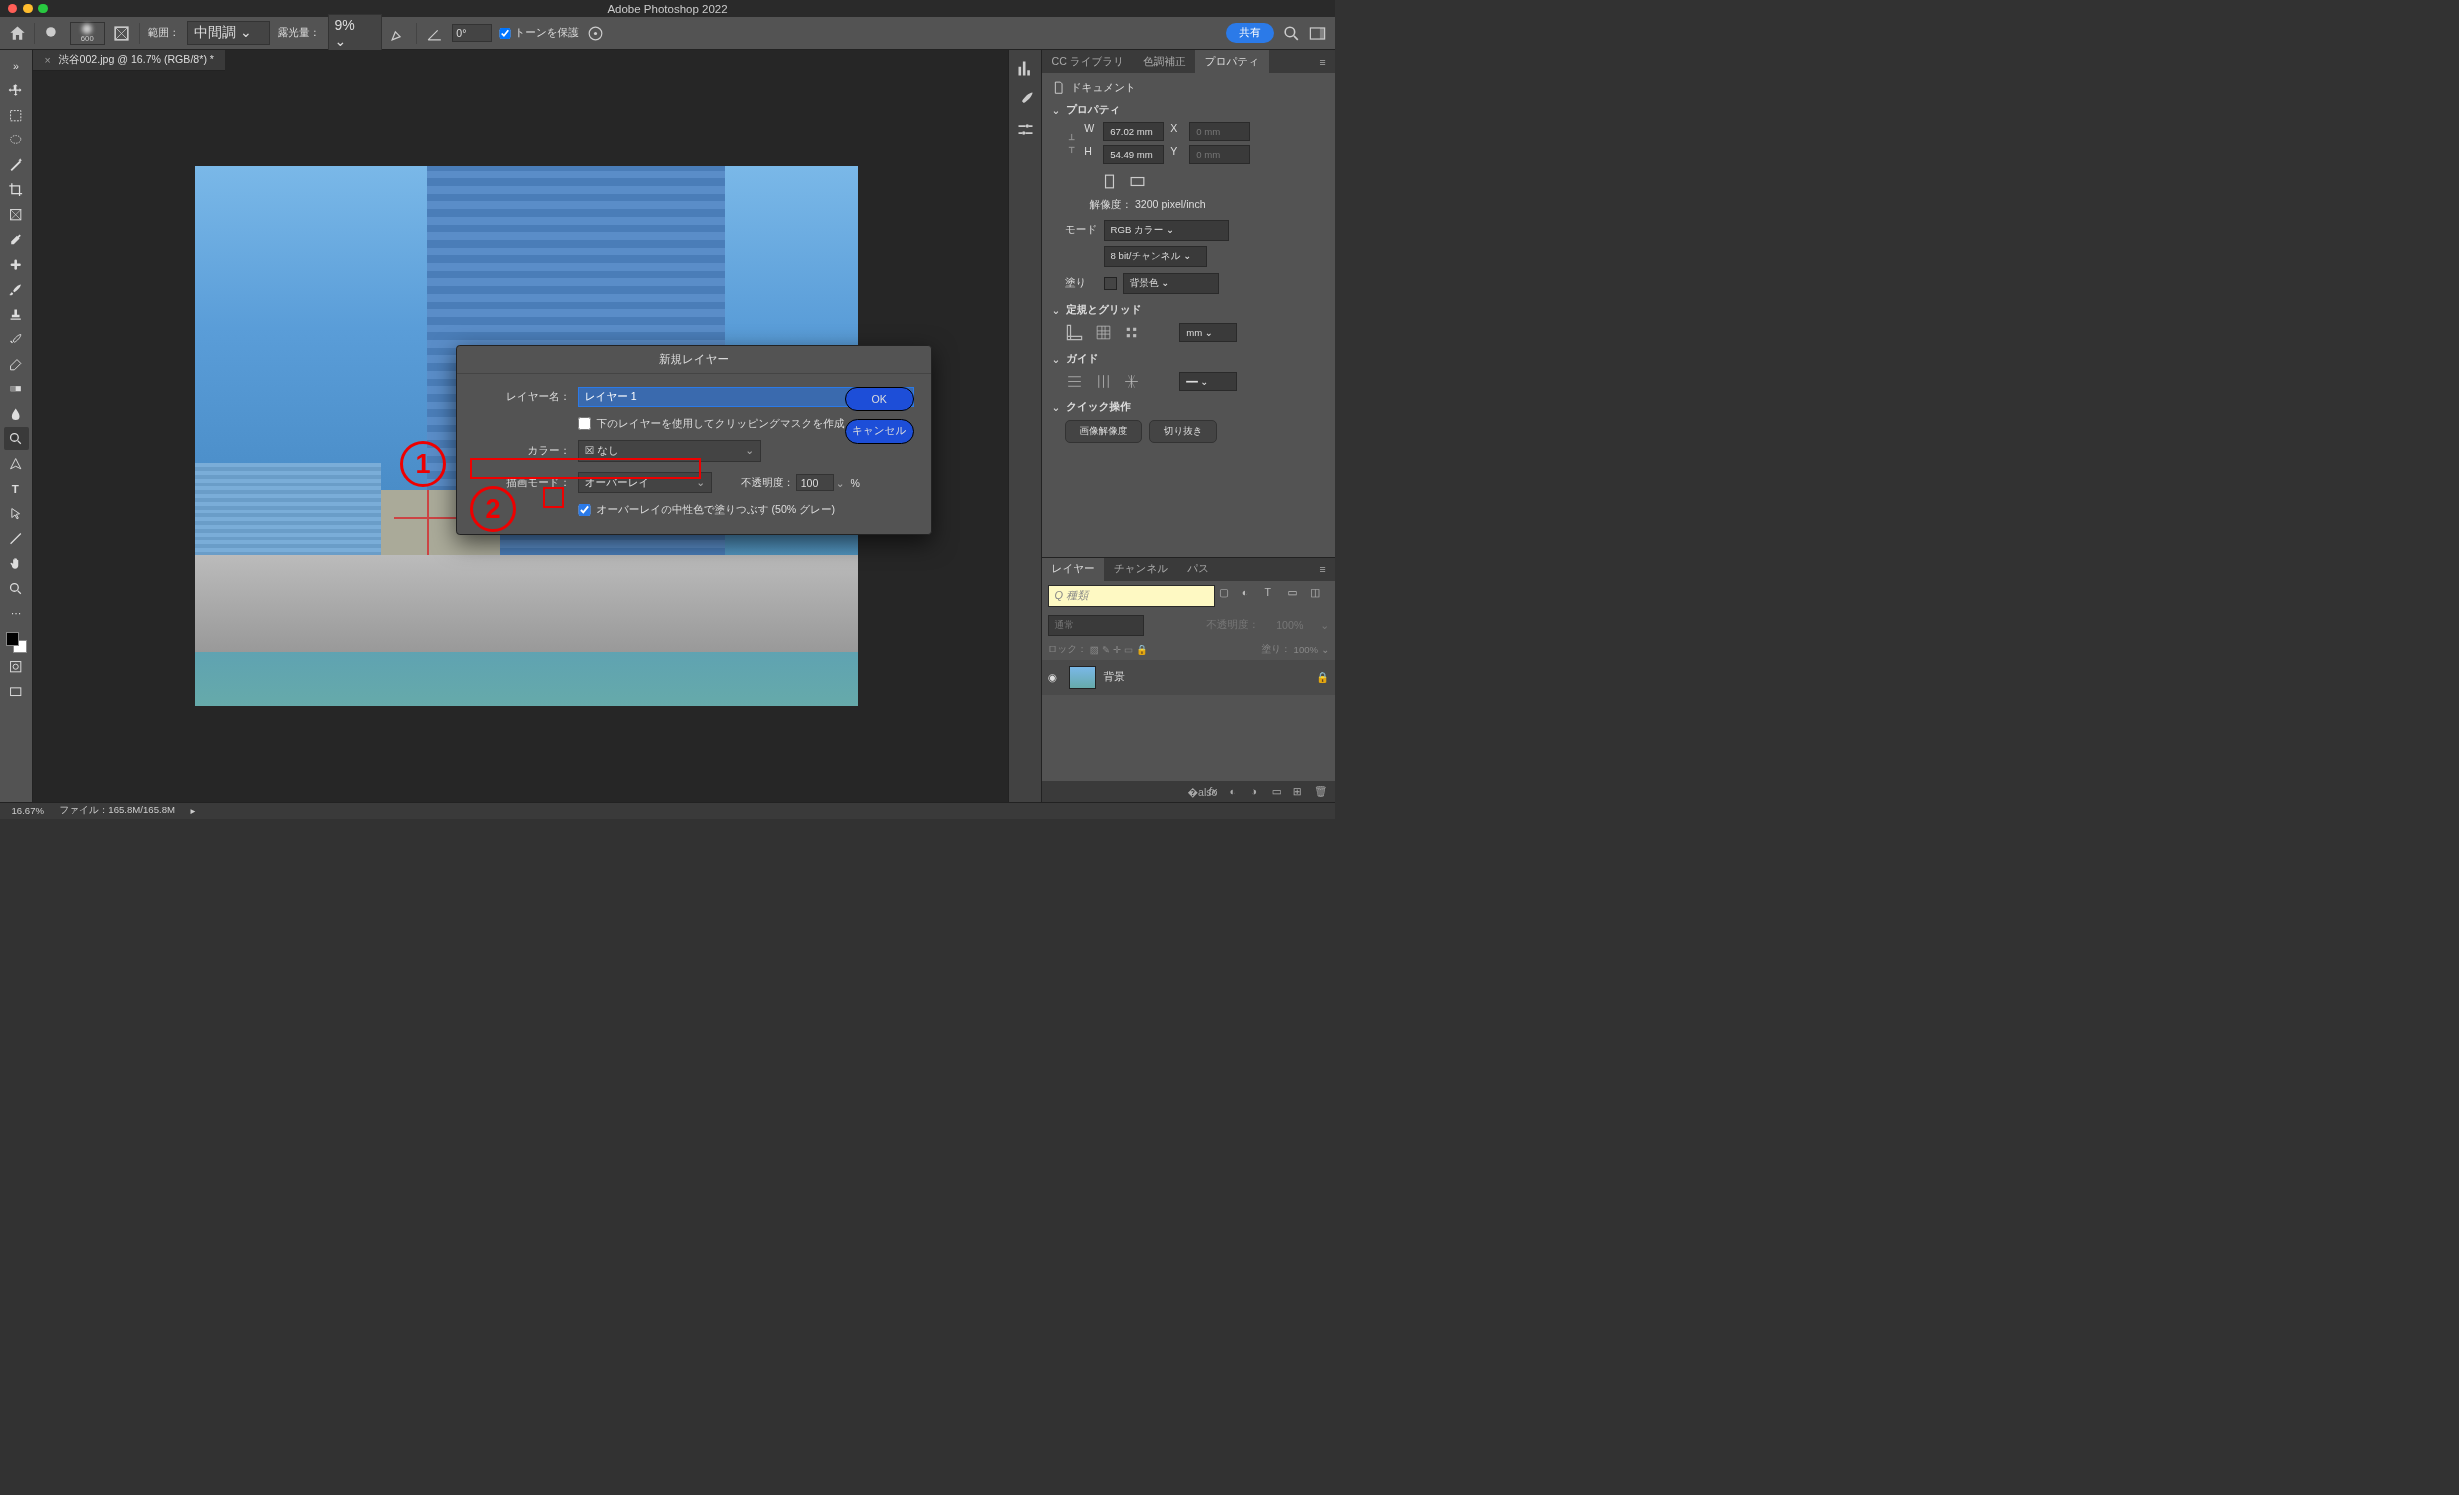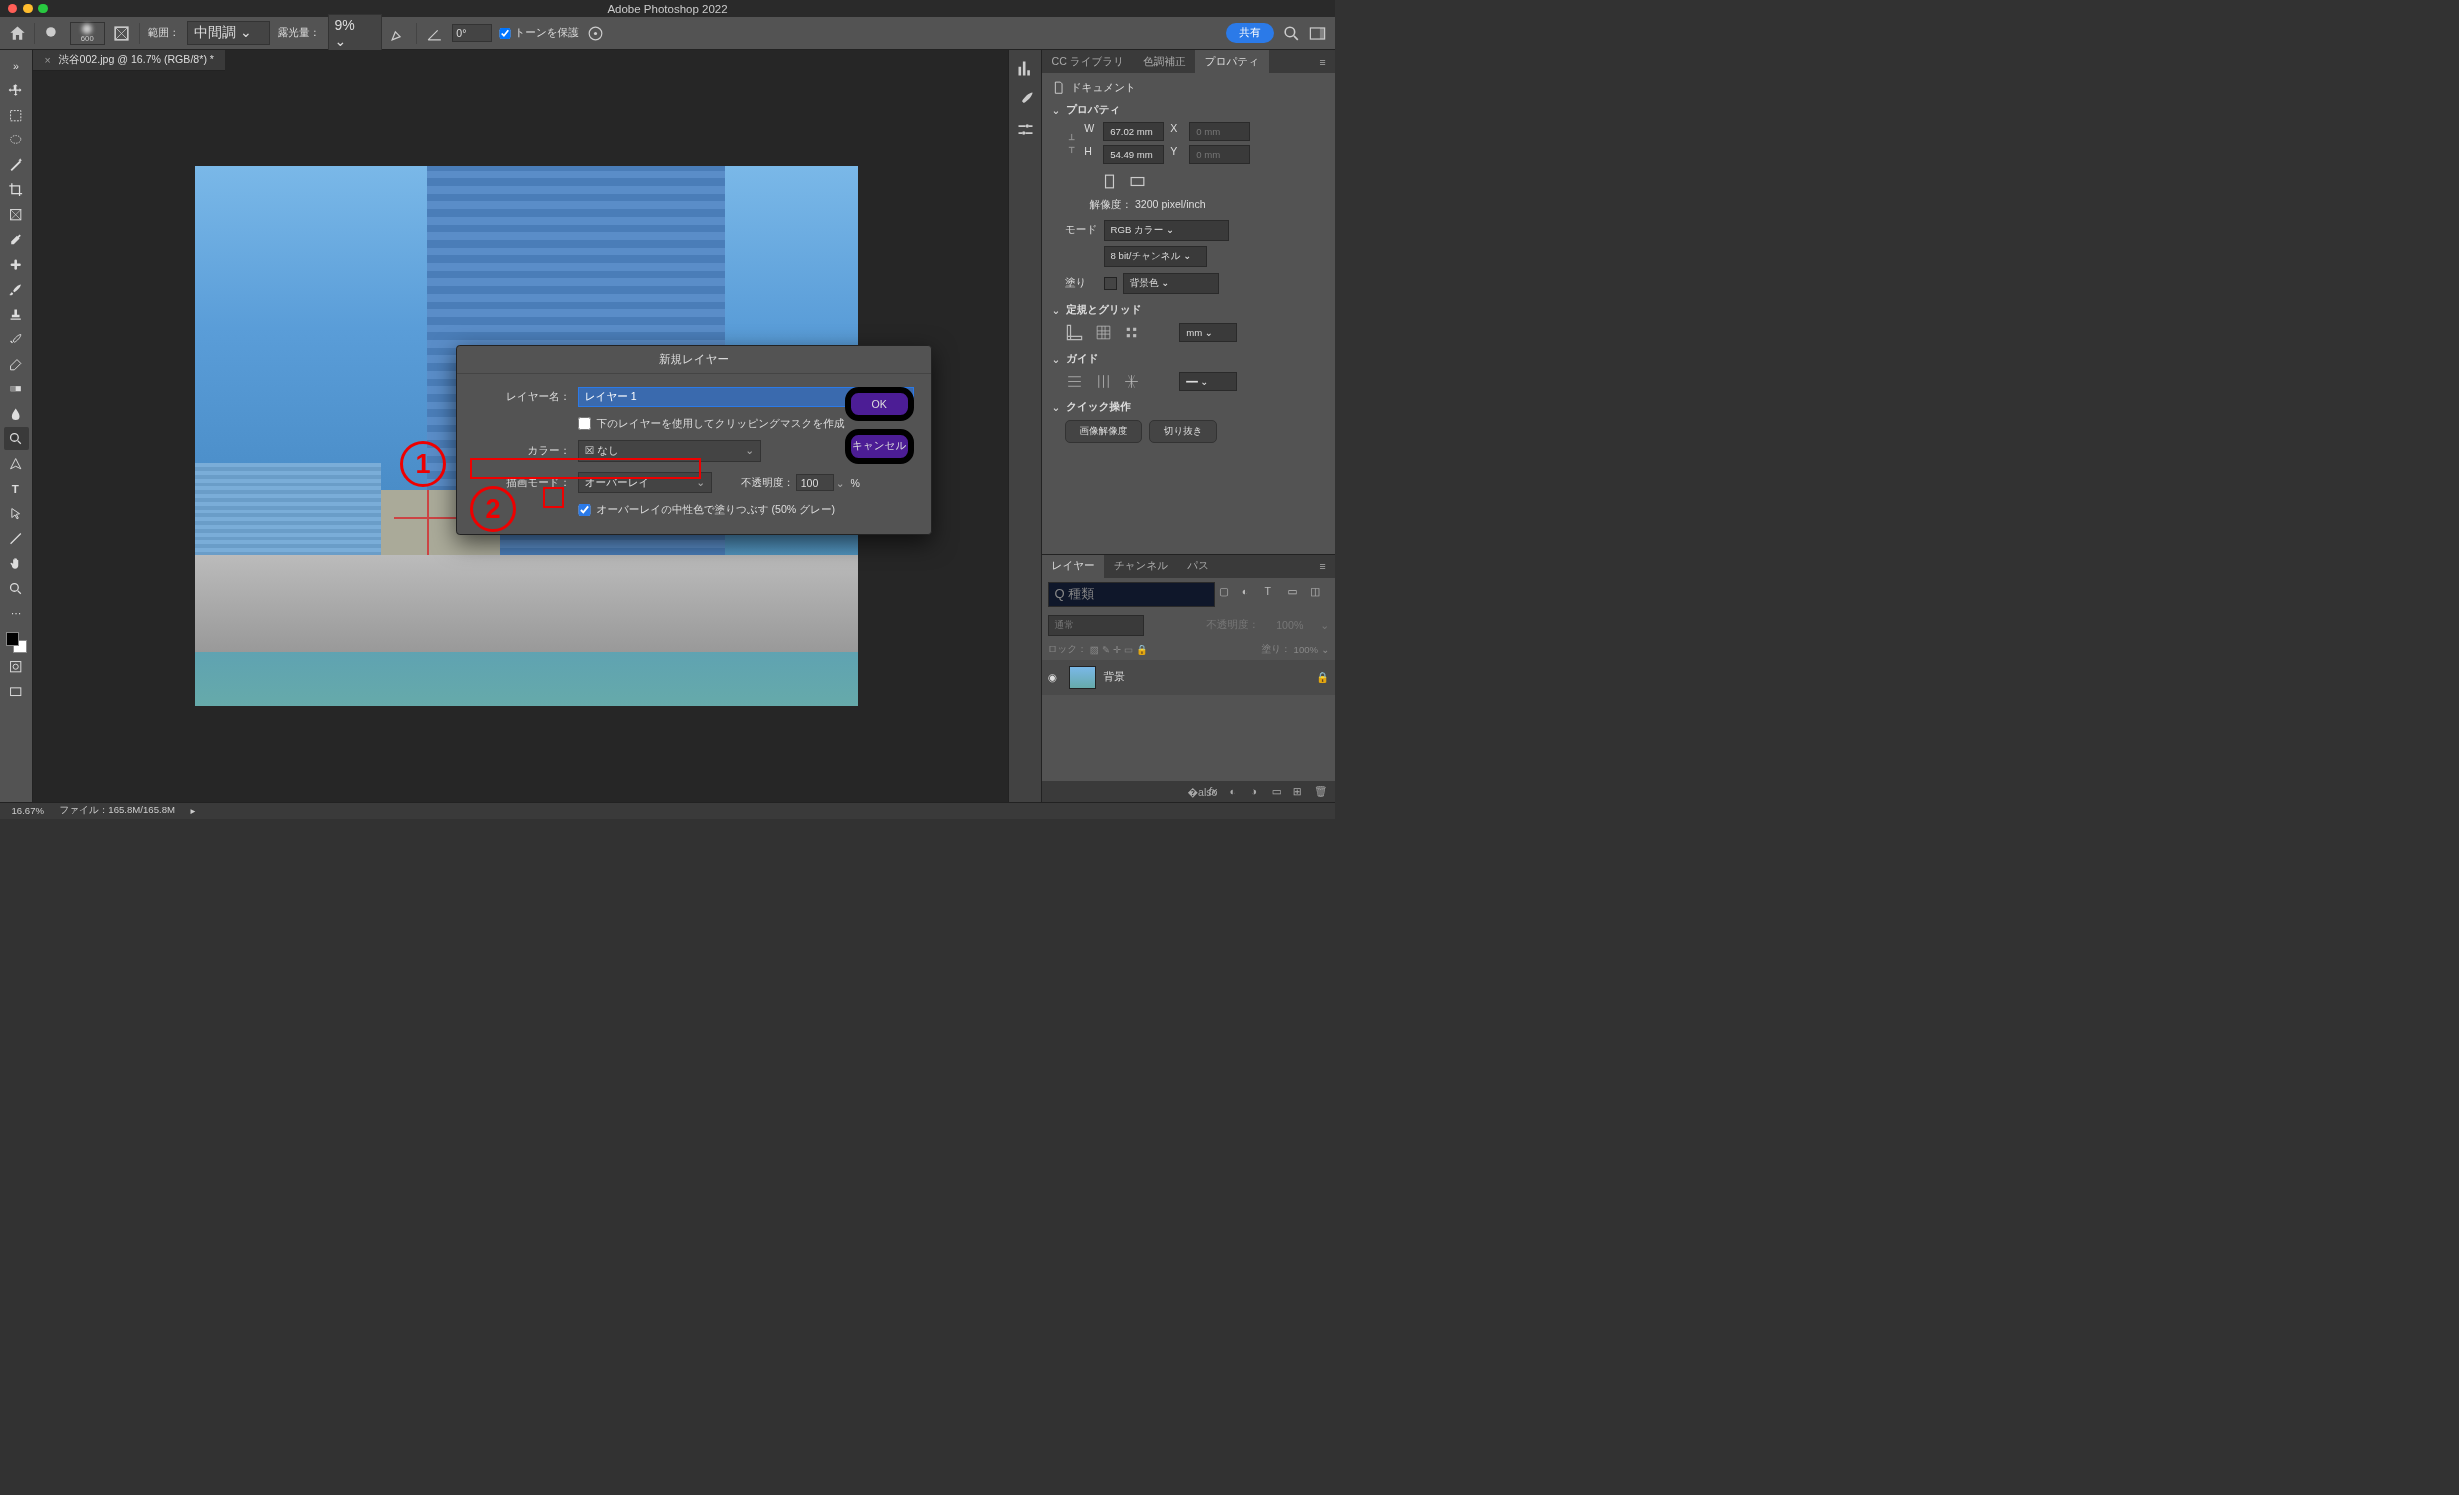--- a/index.html
+++ b/index.html
@@ -60,21 +60,21 @@
 .dialog-body { padding: 13.4px 17.3px 17.3px; position: relative; }
 .dlg-row { display: flex; align-items: center; margin-bottom: 9.6px; }
 .dlg-label { width: 96px; text-align: right; margin-right: 7.7px; color: #ddd; font-size: 10.6px; }
 .dlg-input { flex: 1; background: #444; border: 1px solid #2b7ae8; color: #fff; padding: 2.9px 5.8px; font-size: 10.6px; }
 .dlg-input.sel { background: #3a6aae; }
 .dlg-select { background: #444; border: 1px solid #333; color: #ddd; padding: 2.9px 5.8px; font-size: 10.6px; width: 183px; position: relative; }
 .dlg-select::after { content: '⌄'; position: absolute; right: 5.8px; color: #aaa; }
 .dlg-check { display: flex; align-items: center; gap: 5.8px; margin-left: 104px; font-size: 10.6px; color: #ddd; }
 .dlg-check input { width: 12.5px; height: 12.5px; accent-color: #2b7ae8; }
 .dlg-btns { position: absolute; right: 17.3px; top: 13.4px; display: flex; flex-direction: column; gap: 7.7px; }
-.dlg-btn { background: #4c1d95; border: 6px solid #000000; color: #ddd; padding: 4.8px 0; width: 69px; text-align: center; border-radius: 13.4px; font-size: 10.6px; }
+.dlg-btn { background: #1d4ed8; border: 1px solid #000000; color: #ddd; padding: 4.8px 0; width: 69px; text-align: center; border-radius: 13.4px; font-size: 10.6px; }
 .red-box { border: 2.9px solid #e00; position: absolute; }
 .red-circle { border: 3.8px solid #e00; border-radius: 50%; position: absolute; display: flex; align-items: center; justify-content: center; color: #e00; font-weight: bold; font-size: 27px; font-family: serif; }
 
 
 .right-dock { width: 327px; background: #323232; display: flex; }
 .mini-dock { width: 33px; background: #424242; border-left: 1px solid #222; display: flex; flex-direction: column; align-items: center; padding: 7.7px 0; gap: 9.6px; }
 .mini-icon { width: 21px; height: 21px; color: #ccc; }
 .panel-col { flex: 1; background: #535353; display: flex; flex-direction: column; border-left: 1px solid #222; }
 .panel-tabs { display: flex; background: #3a3a3a; height: 23px; align-items: stretch; }
 .panel-tab { padding: 3.8px 9.6px; font-size: 10.6px; color: #aaa; display: flex; align-items: center; }
@@ -89,21 +89,21 @@
 .prop-field { background: #3a3a3a; border: 1px solid #2a2a2a; color: #ddd; padding: 2.9px 5.8px; width: 61px; font-size: 9.6px; }
 .prop-select { background: #3a3a3a; border: 1px solid #2a2a2a; color: #ddd; padding: 2.9px 5.8px; font-size: 9.6px; position: relative; }
 .btn-row { display: flex; gap: 7.7px; margin-left: 13.4px; }
 .action-btn { background: #444; border: 1px solid #333; color: #ddd; padding: 3.8px 13.4px; font-size: 9.6px; border-radius: 5px; }
 .icon-row { display: flex; gap: 9.6px; margin-left: 13.4px; align-items: center; }
 .icon-btn { width: 19px; height: 19px; color: #bbb; }
 
 
 .layers-panel { border-top: 1px solid #222; }
 .layers-filter { display: flex; align-items: center; padding: 3.8px 5.8px; gap: 3.8px; }
-.layers-search { background: #0f172a; border: 1px solid #2a2a2a; color: #888; padding: 2.9px 5.8px; flex: 1; font-size: 13px; }
+.layers-search { background: #fef9c3; border: 1px solid #2a2a2a; color: #888; padding: 2.9px 5.8px; flex: 1; font-size: 11px; font-style: italic; }
 .layers-opts { display: flex; align-items: center; padding: 3.8px 5.8px; gap: 17px; color: #888; }
 .layers-lock { display: flex; align-items: center; padding: 3.8px 5.8px; gap: 3px; color: #888; font-size: 9.6px; }
 .layer-row { display: flex; align-items: center; padding: 5.8px; gap: 7.7px; background: #4a4a4a; }
 .layer-eye { width: 13.4px; color: #ddd; }
 .layer-thumb { width: 27px; height: 23px; background: linear-gradient(180deg, #7ab8e8, #6aa); border: 1px solid #222; }
 .layer-name { flex: 1; color: #ddd; font-size: 10.6px; }
 .layer-lock { color: #999; }
 .layers-footer { display: flex; justify-content: flex-end; align-items: center; padding: 3.8px 7.7px; gap: 7.7px; background: #3a3a3a; margin-top: auto; }
 .lf-icon { width: 13.4px; height: 13.4px; color: #aaa; }
 

